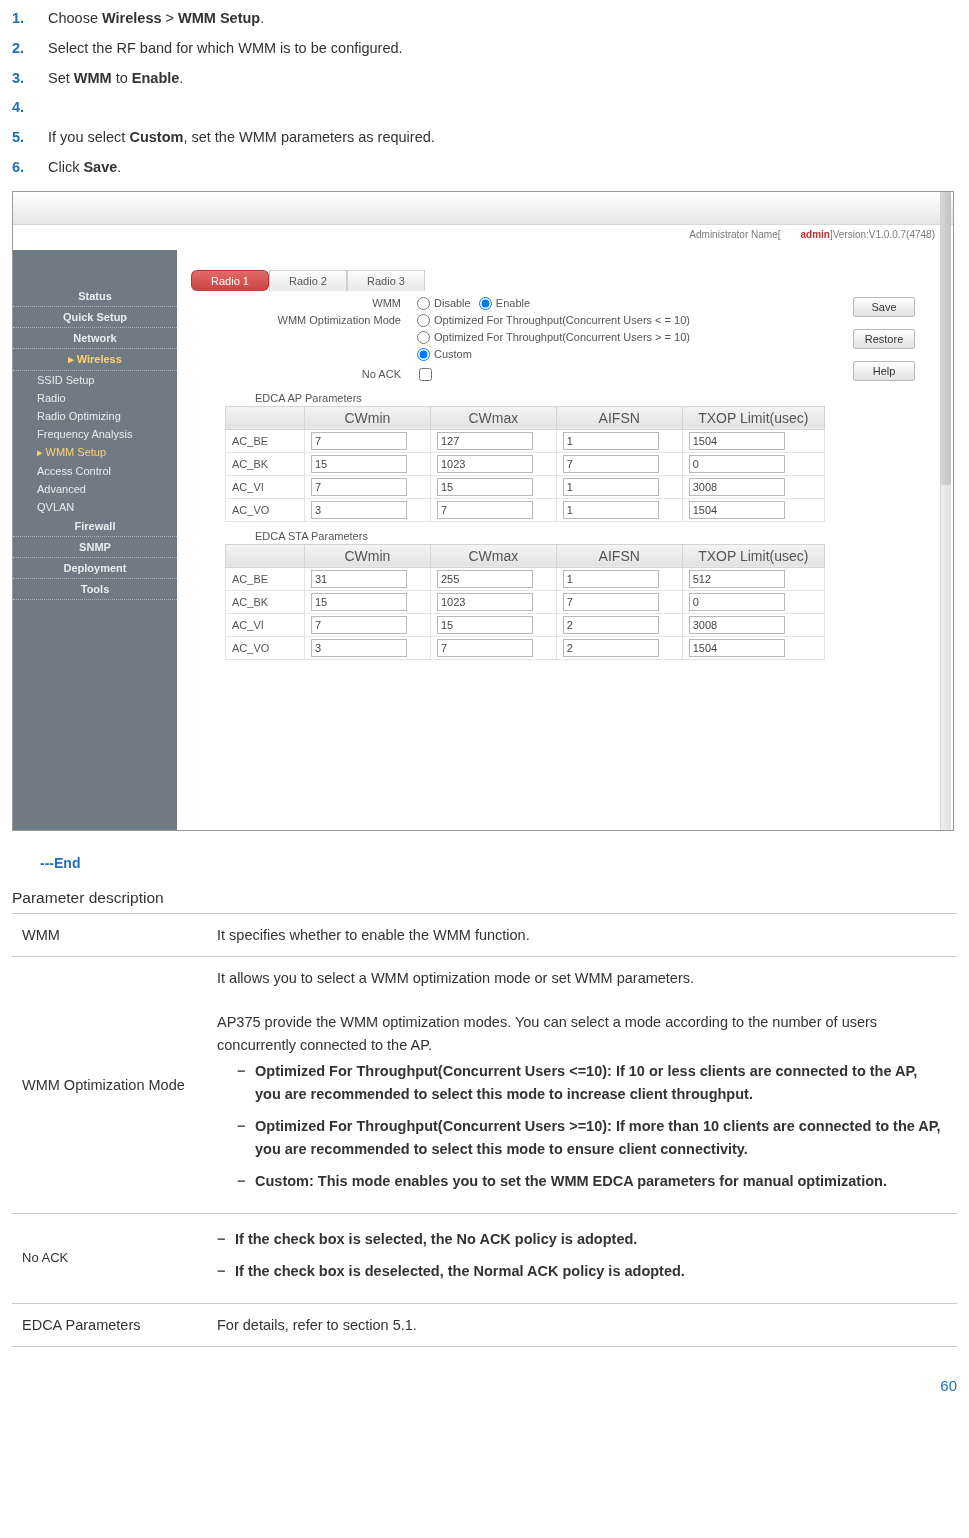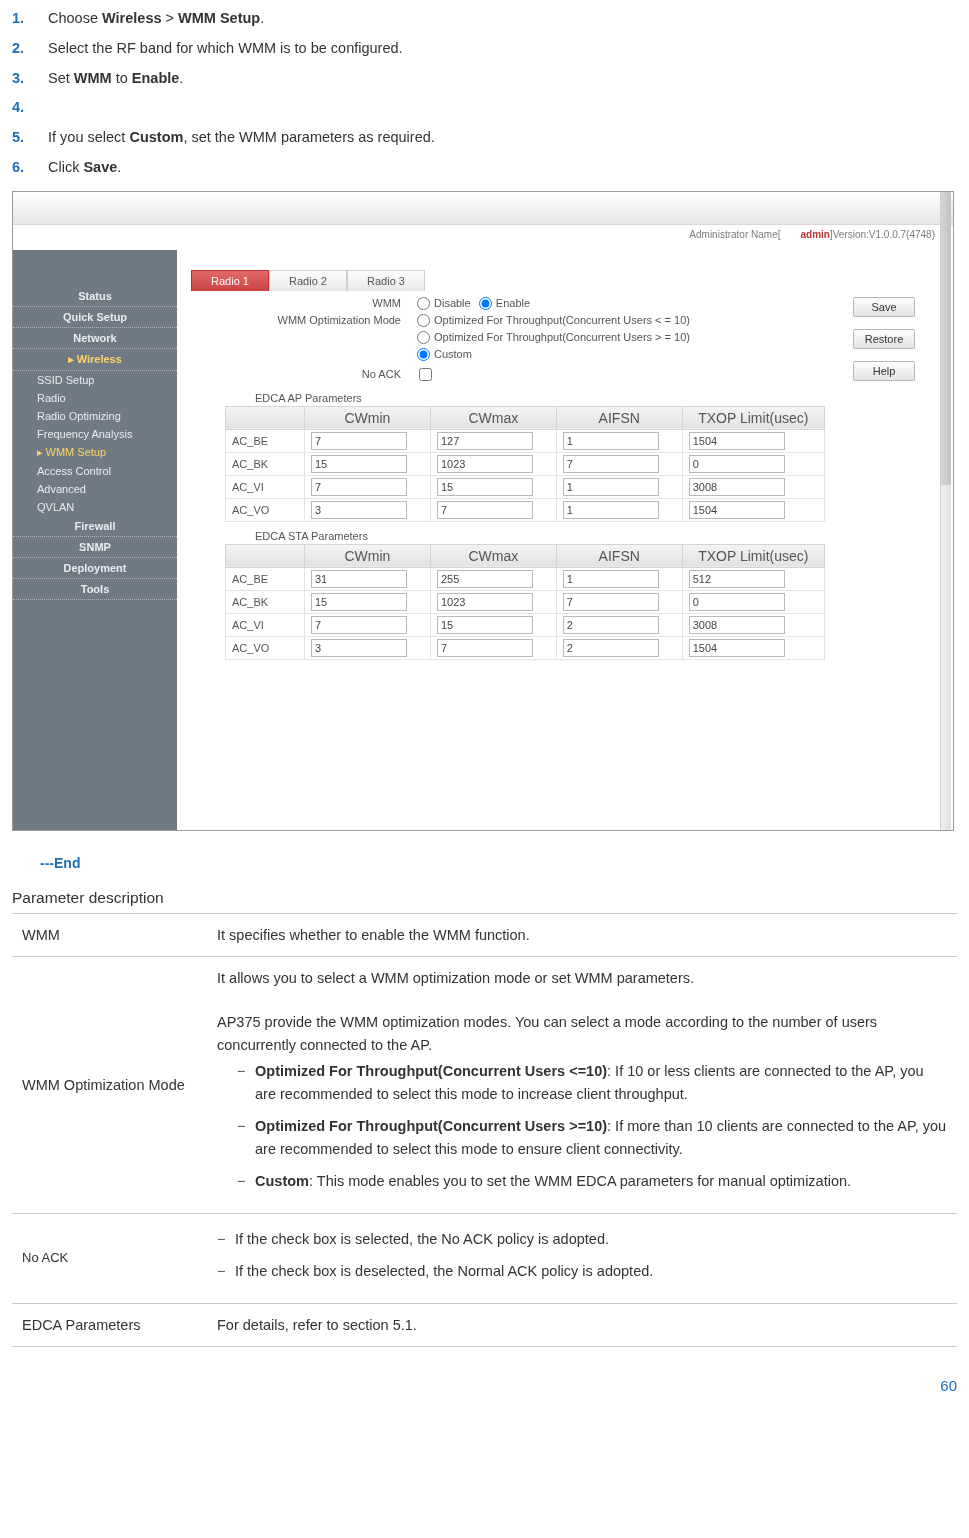--- a/index.html
+++ b/index.html
@@ -96,20 +96,21 @@
     font-size: 11px;
     background: linear-gradient(#fdfdfd,#e8e8e8);
     border: 1px solid #cfcfcf;
     border-bottom: none;
     color:#555;
   }
   .tab.active {
     background: linear-gradient(#e46a6a,#c94242);
     color:#fff;
     border-color:#b33;
+    border-radius:6px;
   }
   .form-area { position:relative; }
   .form-row {
     display:flex;
     align-items:center;
     margin: 4px 0;
     font-size:11px;
     color:#555;
   }
   .form-row .lbl {
@@ -212,20 +213,21 @@
   table.pdesc td:first-child { width: 175px; vertical-align: middle;}
   .bul {
     list-style:none;
     padding:0;
     margin: 4px 0 0 20px;
   }
   .bul li {
     position:relative;
     padding-left: 18px;
     margin-bottom: 10px;
+    font-weight: bold;
   }
   .bul li::before {
     content:"\2212";
     position:absolute;
     left:0;
     top:0;
     color:#555;
   }
   .pgnum {
     text-align:right;

